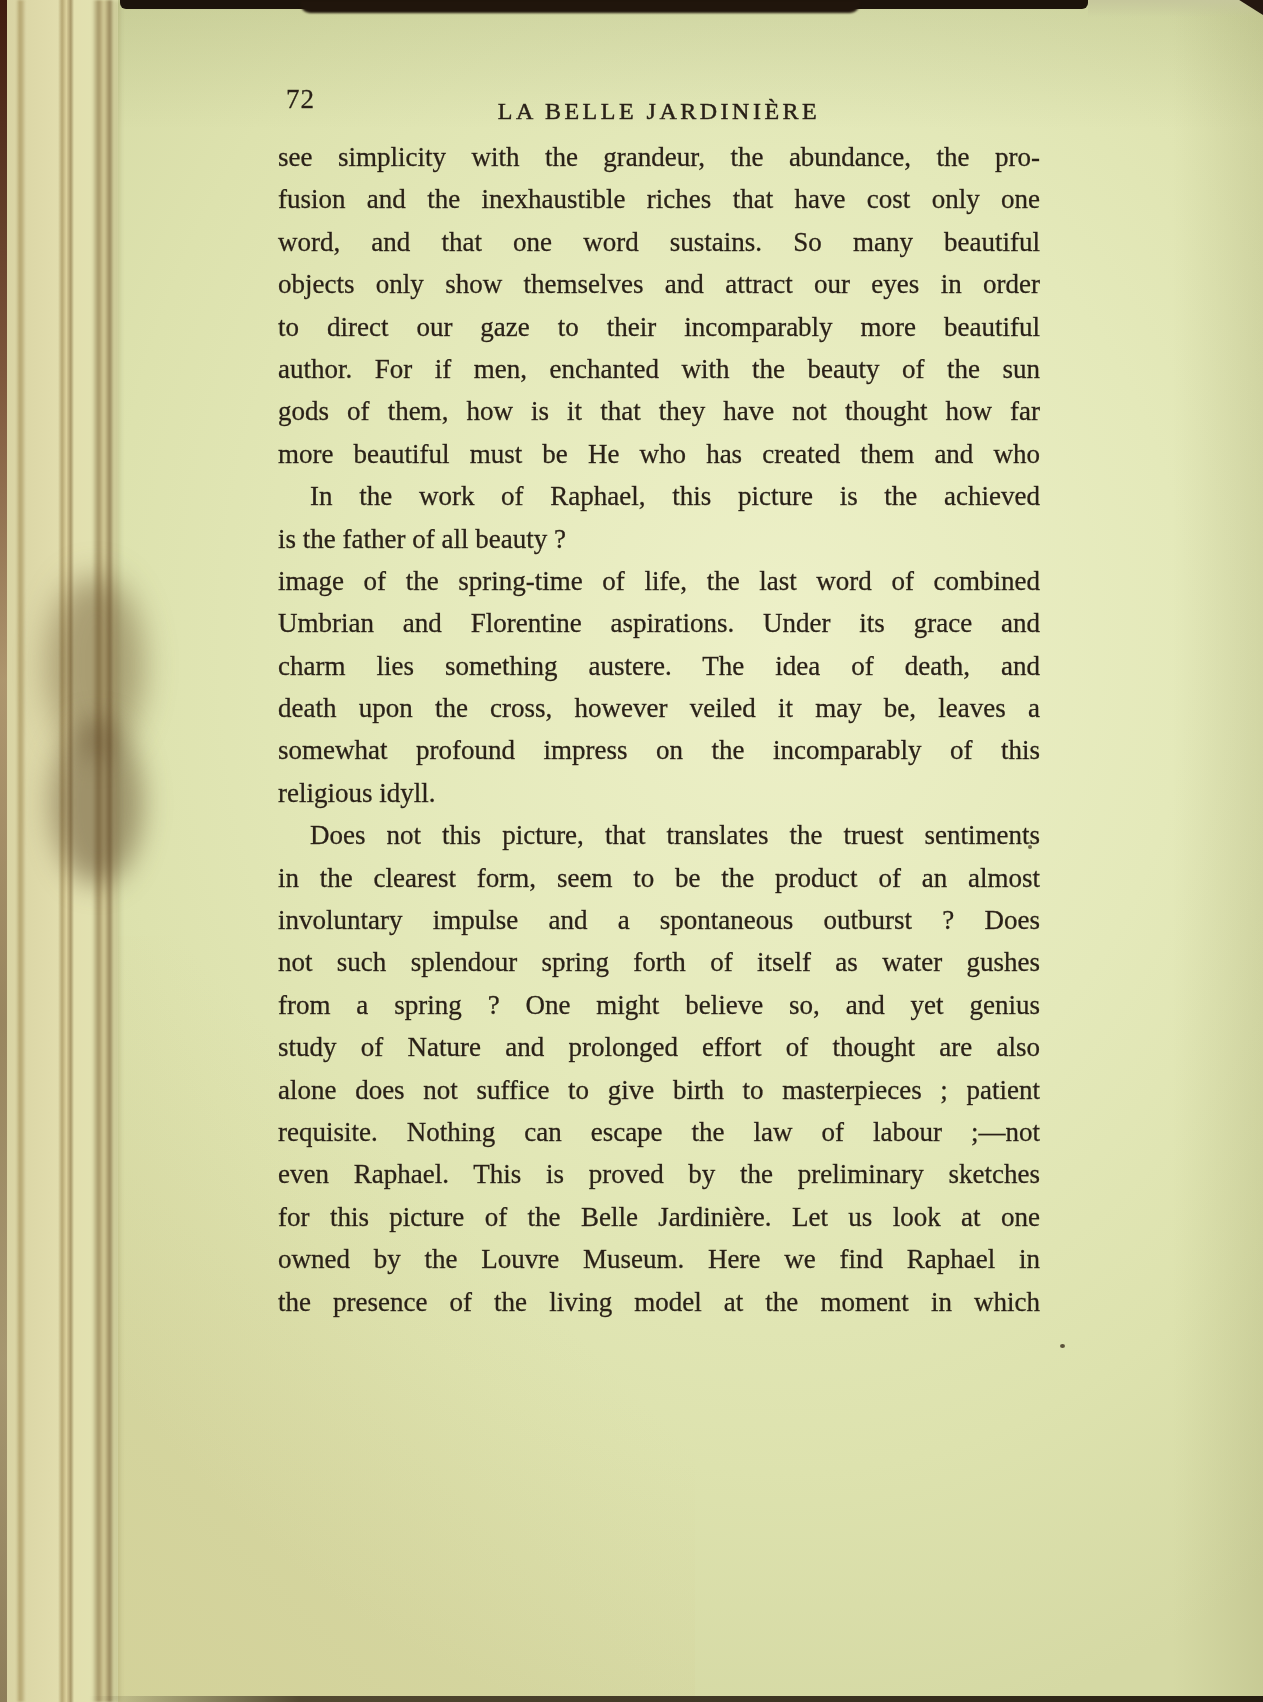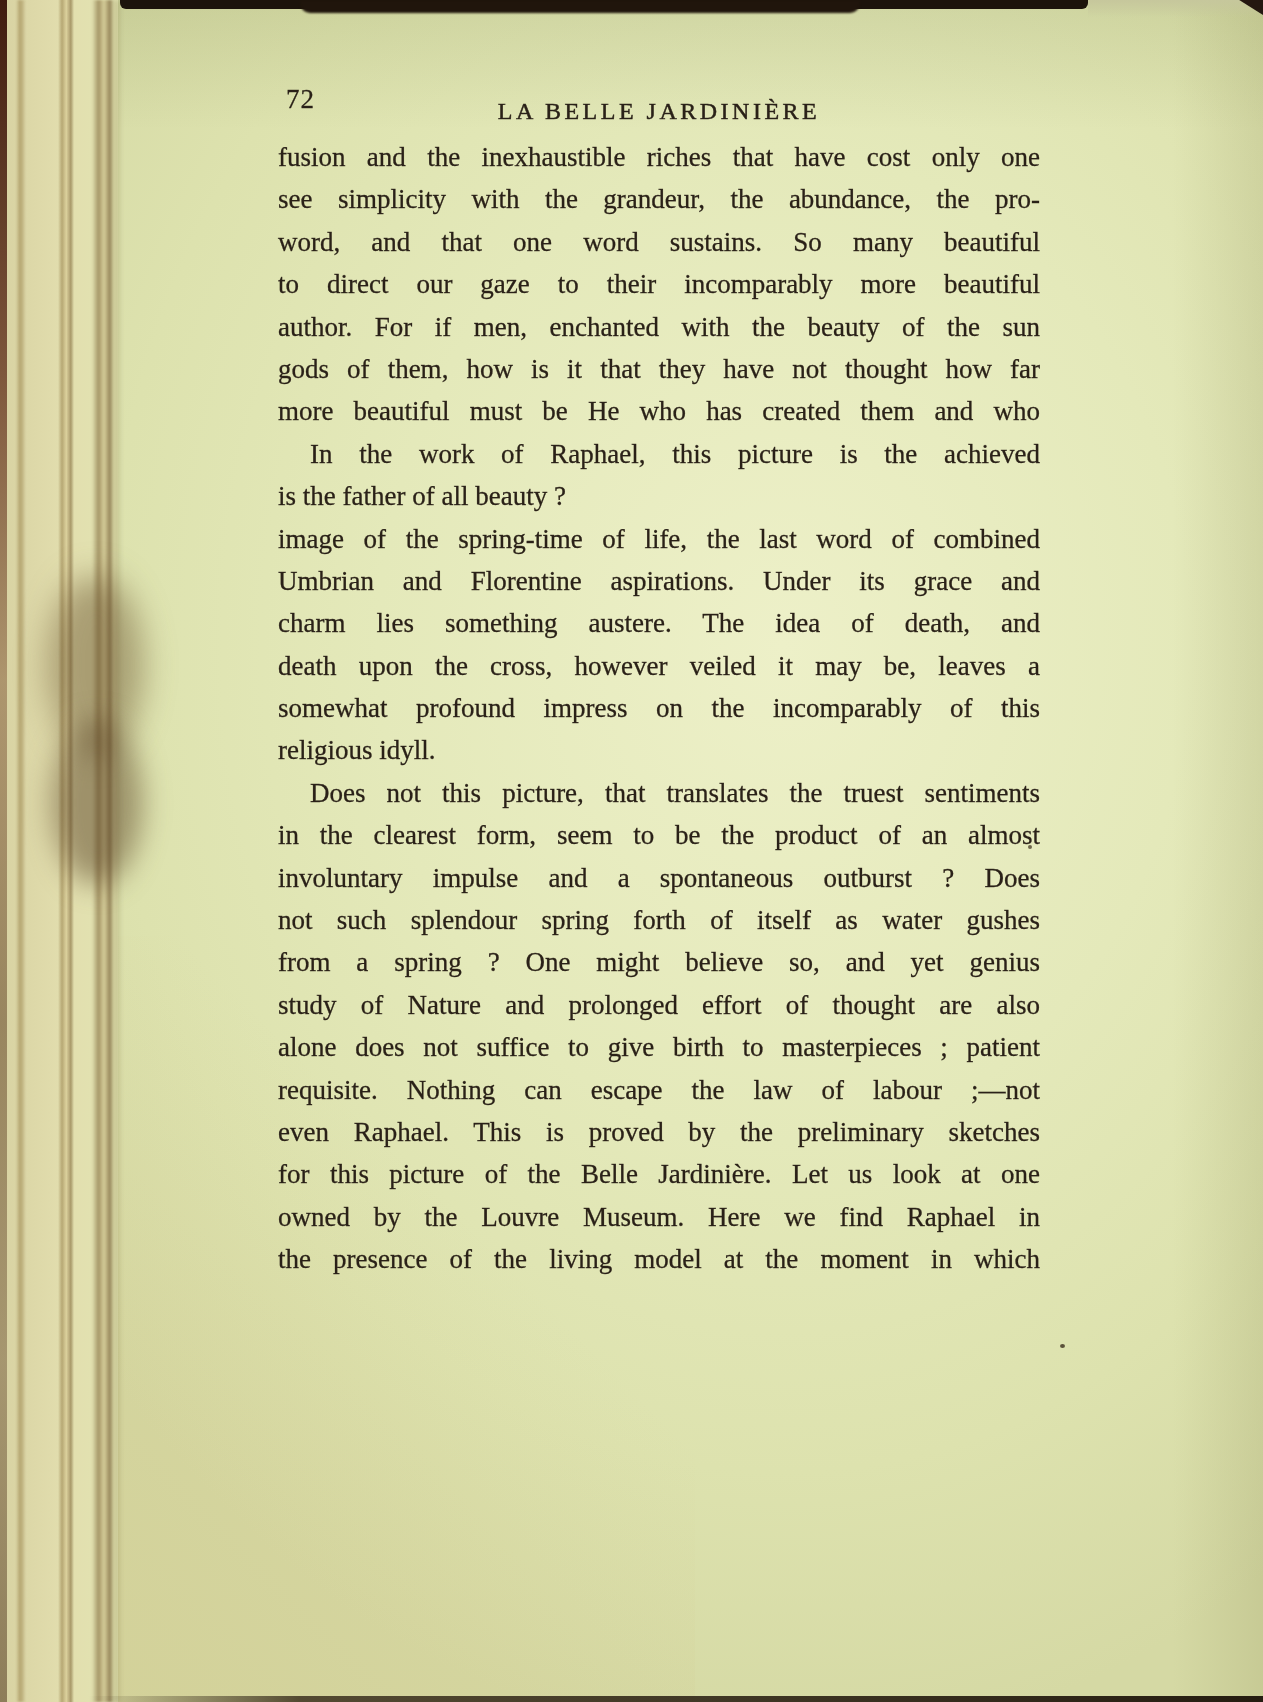--- a/index.html
+++ b/index.html
@@ -89,23 +89,24 @@
   <div class="top-strip"></div>
   <div class="top-strip-sag"></div>
   <div class="top-right-edge"></div>
   <div class="corner-mark"></div>
   <div class="bottom-strip"></div>
 
   <div class="pageno print">72</div>
   <div class="head print">LA BELLE JARDINIÈRE</div>
 
   <div class="textcol print">
+    <div class="line">see simplicity with the grandeur, the abundance, the pro-</div>
     <div class="line">fusion and the inexhaustible riches that have cost only one</div>
-    <div class="line">see simplicity with the grandeur, the abundance, the pro-</div>
     <div class="line">word, and that one word sustains.  So many beautiful</div>
+    <div class="line">objects only show themselves and attract our eyes in order</div>
     <div class="line">to direct our gaze to their incomparably more beautiful</div>
     <div class="line">author.  For if men, enchanted with the beauty of the sun</div>
     <div class="line">gods of them, how is it that they have not thought how far</div>
     <div class="line">more beautiful must be He who has created them and who</div>
     <div class="line indent">In the work of Raphael, this picture is the achieved</div>
     <div class="line end">is the father of all beauty ?</div>
     <div class="line">image of the spring-time of life, the last word of combined</div>
     <div class="line">Umbrian and Florentine aspirations.  Under its grace and</div>
     <div class="line">charm lies something austere.  The idea of death, and</div>
     <div class="line">death upon the cross, however veiled it may be, leaves a</div>

